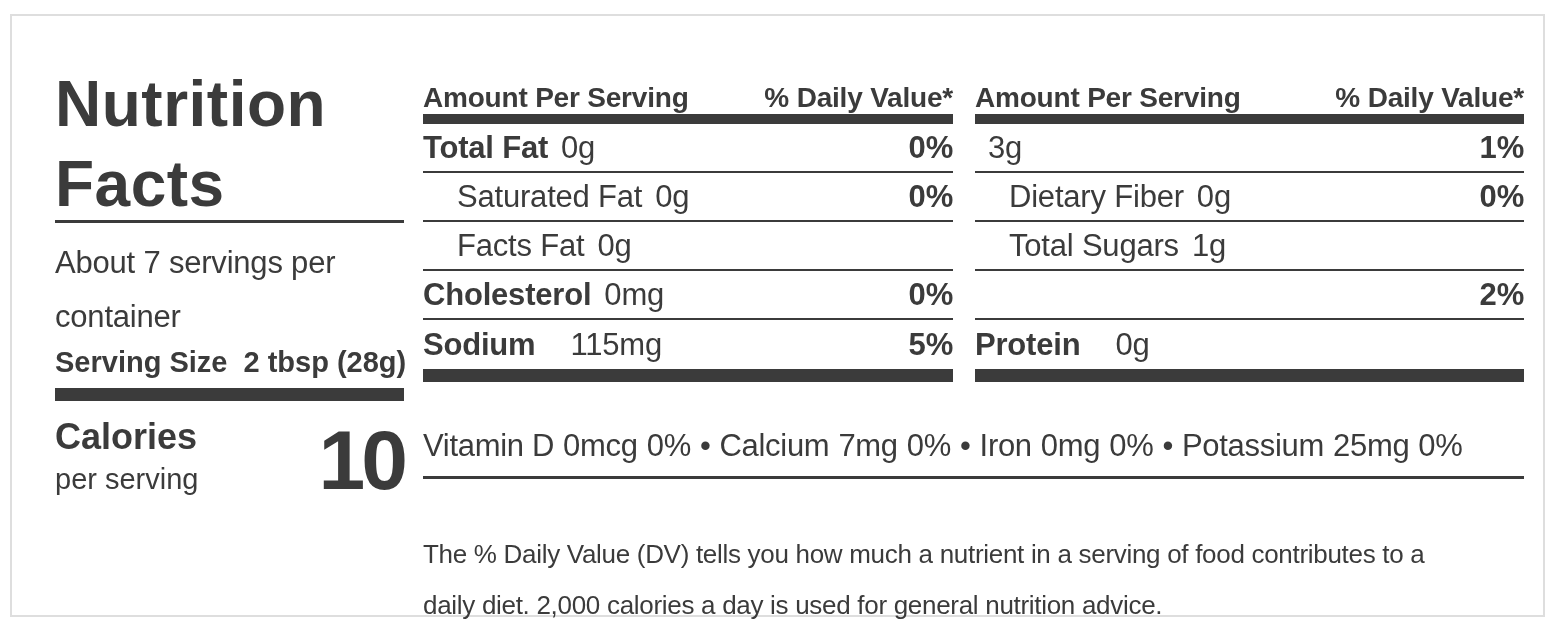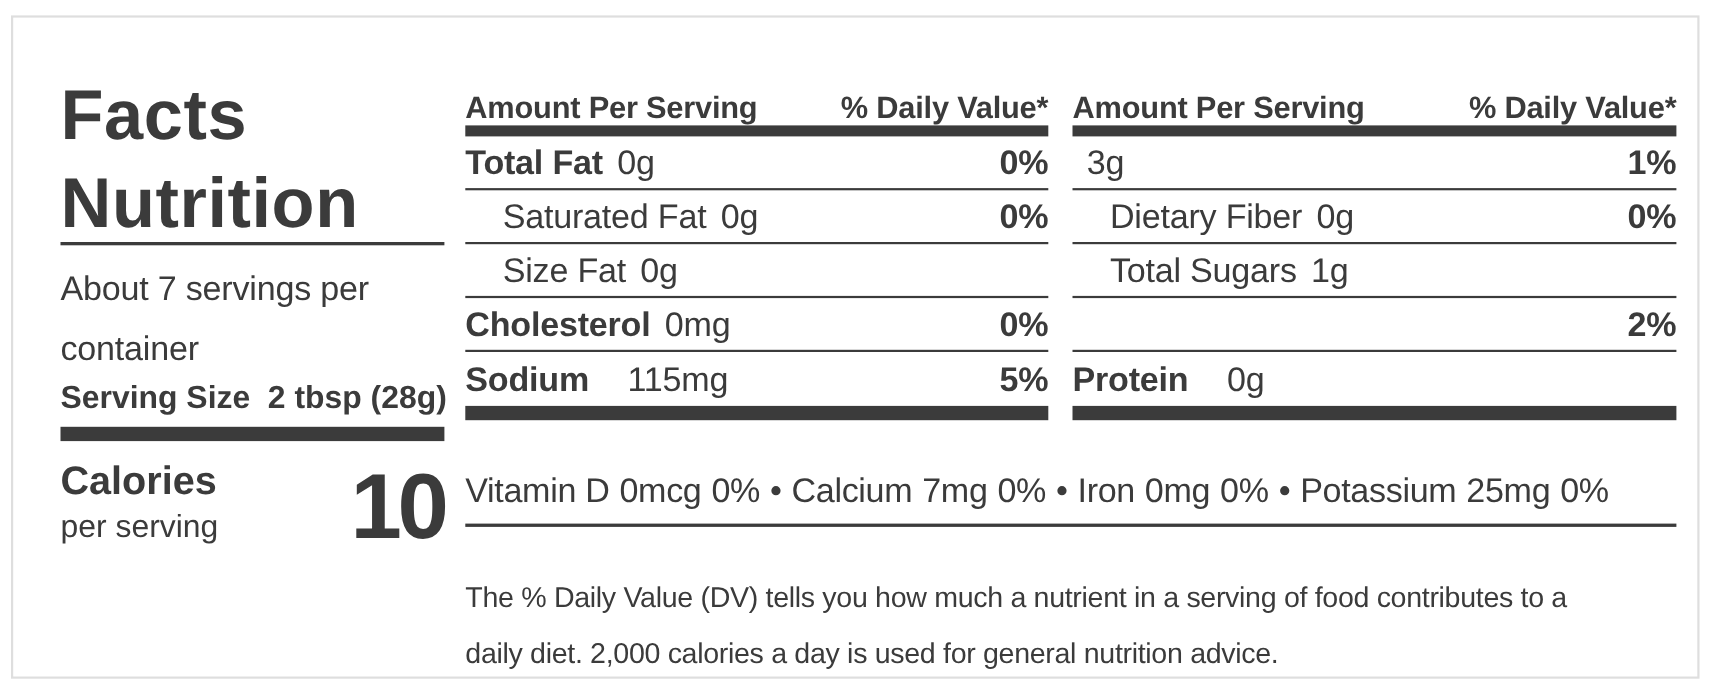--- a/index.html
+++ b/index.html
@@ -57,33 +57,33 @@
   .col-bar { height:13px; background:#3b3b3b; }
 
   
   .micro-row {
     position:absolute; left:411px; top:408px; width:1101px;
     font-size:31px; line-height:44px; letter-spacing:-0.3px;
     display:flex; gap:9px; white-space:nowrap;
   }
   .micro-rule { position:absolute; left:411px; top:460px; width:1101px; height:3px; background:#3b3b3b; }
   .footnote {
-    position:absolute; left:411px; top:502px; width:1105px;
+    position:absolute; left:411px; top:513px; width:1105px;
     font-size:26px; line-height:51px; letter-spacing:-0.3px;
   }
   .footnote div { white-space:nowrap; }
 </style>
 </head>
 <body>
 
 <div class="card">
 
   <div class="title">
+    <div>Nutrition</div>
     <div>Facts</div>
-    <div>Nutrition</div>
   </div>
   <div class="title-rule"></div>
 
   <div class="servings">About 7 servings per container</div>
 
   <div class="serving-size">
     <span>Serving Size</span>
     <span>2 tbsp (28g)</span>
   </div>
   <div class="left-bar"></div>
@@ -107,21 +107,21 @@
       <span class="nname b">Total Fat</span>
       <span class="namount">0g</span>
       <span class="ndv">0%</span>
     </div>
     <div class="nrow i1">
       <span class="nname">Saturated Fat</span>
       <span class="namount">0g</span>
       <span class="ndv">0%</span>
     </div>
     <div class="nrow i1">
-      <span class="nname">Size Fat</span>
+      <span class="nname">Facts Fat</span>
       <span class="namount">0g</span>
       <span class="ndv"></span>
     </div>
     <div class="nrow">
       <span class="nname b">Cholesterol</span>
       <span class="namount">0mg</span>
       <span class="ndv">0%</span>
     </div>
     <div class="nrow last">
       <span class="nname b">Sodium</span>

